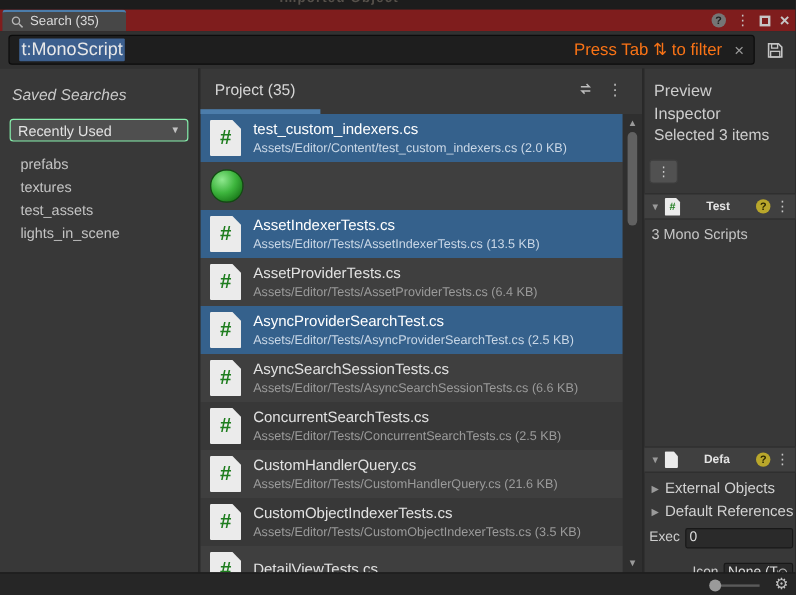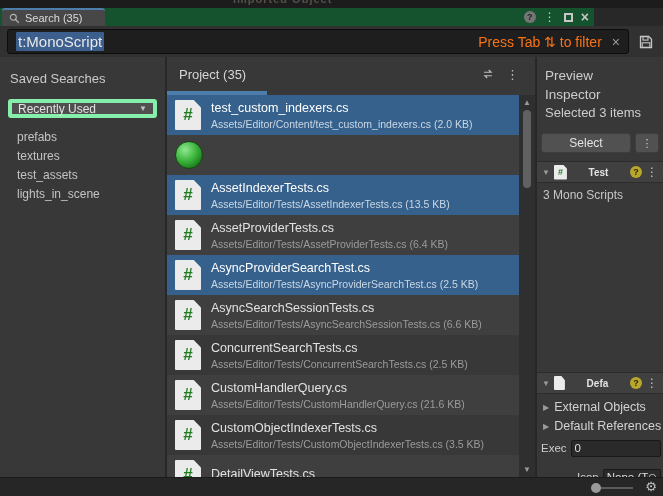--- a/index.html
+++ b/index.html
@@ -8,21 +8,21 @@
     position:relative; background:#282828;
     font-family:"Liberation Sans","DejaVu Sans",sans-serif;
     color:#cfcfcf; -webkit-font-smoothing:antialiased;
   }
   
   .bg-strip { position:absolute; left:0; top:0; width:663px; height:8px;
     background:#1c1c1c; overflow:hidden; }
   .bg-strip span { position:absolute; left:233px; top:-7px; font-size:11px;
     font-weight:bold; color:#55504a; letter-spacing:1px; }
   
-  .titlebar { position:absolute; left:0; top:8px; width:594px; height:18px; background:#14532d;padding-left:41px; }
+  .titlebar { position:absolute; left:0; top:8px; width:663px; height:18px; background:#7f1d1d;padding-left:41px; }
   .tab { position:absolute; left:2px; top:0; width:103px; height:18px;
     background:#474747; border-top:2px solid #4c7dab; border-radius:3px 3px 0 0;
     display:flex; align-items:center; gap:5px; padding-left:7px; }
   .tab-label { font-size:11px; color:#dbdbdb; }
   .tb-icons { position:absolute; right:5px; top:0; height:18px; display:flex; align-items:center; gap:8px; }
   .help-circle { width:12px; height:12px; border-radius:50%; background:#757575;
     color:#1f1f1f; font-size:9px; font-weight:bold; display:flex; align-items:center; justify-content:center; }
   .kebab { color:#c6c6c6; font-size:12px; line-height:1; }
   .max-box { width:9px; height:9px; border:2px solid #c6c6c6; display:inline-block; }
   .close-x { color:#c6c6c6; font-size:14px; font-weight:bold; line-height:1; }
@@ -32,23 +32,23 @@
     background:#1e1e1e; border:1px solid #0c0c0c; border-radius:3px;
     display:flex; align-items:center; padding:0 8px; }
   .query { font-size:15px; color:#e8e8e8; background:#3c5f8e; padding:1px 2px; border-radius:1px; }
   .hint { margin-left:auto; color:#f97316; font-size:14px; white-space:nowrap; }
   .clear-x { margin-left:10px; color:#9a9a9a; font-size:14px; }
   .save-btn { position:absolute; right:5px; top:4px; width:24px; height:24px;
     display:flex; align-items:center; justify-content:center; }
   
   .sidebar { position:absolute; left:0; top:57px; width:166px; height:420px;
     background:#383838; border-right:1px solid #272727; }
-  .sidebar-title { margin:14px 0 0 10px; font-size:13px; color:#c9c9c9; }
+  .sidebar-title { margin:14px 0 0 10px; font-size:13px; color:#c9c9c9;font-style:italic; }
   .dropdown { margin:13px 8px 0 8px; height:19px; background:#4f4f4f;
-    border:4px solid #86efac; border-radius:3px; display:flex; align-items:center; }
+    border:1px solid #86efac; border-radius:3px; display:flex; align-items:center; }
   .dropdown-label { font-size:12px; color:#e2e2e2; padding-left:6px; }
   .dropdown-arrow { margin-left:auto; margin-right:6px; font-size:8px; color:#c2c2c2; }
   .side-list { margin-top:9px; }
   .side-item { height:19px; display:flex; align-items:center; padding-left:17px;
     font-size:12px; color:#c4c4c4; }
   
   .project { position:absolute; left:167px; top:57px; width:368px; height:420px; background:#383838; }
   .proj-header { position:relative; height:38px; }
   .proj-title { position:absolute; left:12px; top:10px; font-size:13px; color:#d6d6d6; }
   .proj-refresh { position:absolute; right:40px; top:11px; }
@@ -272,21 +272,20 @@
     <div class="thumb"></div>
     <span class="arr arr-down">▼</span>
   </div>
 </div>
 
 <div class="inspector">
   <div class="insp-title">Preview Inspector</div>
   <div class="insp-selected">Selected 3 items</div>
 
   <div class="btn-row">
-    <div class="select-btn">Select</div>
     <div class="mini-btn">⋮</div>
   </div>
 
   <div class="comp-header hdr-test">
     <span class="foldout-tri">▼</span>
     <span class="mini-cs">#</span>
     <span class="comp-name">Test</span>
     <span class="help-badge">?</span>
     <span class="kebab">⋮</span>
   </div>

